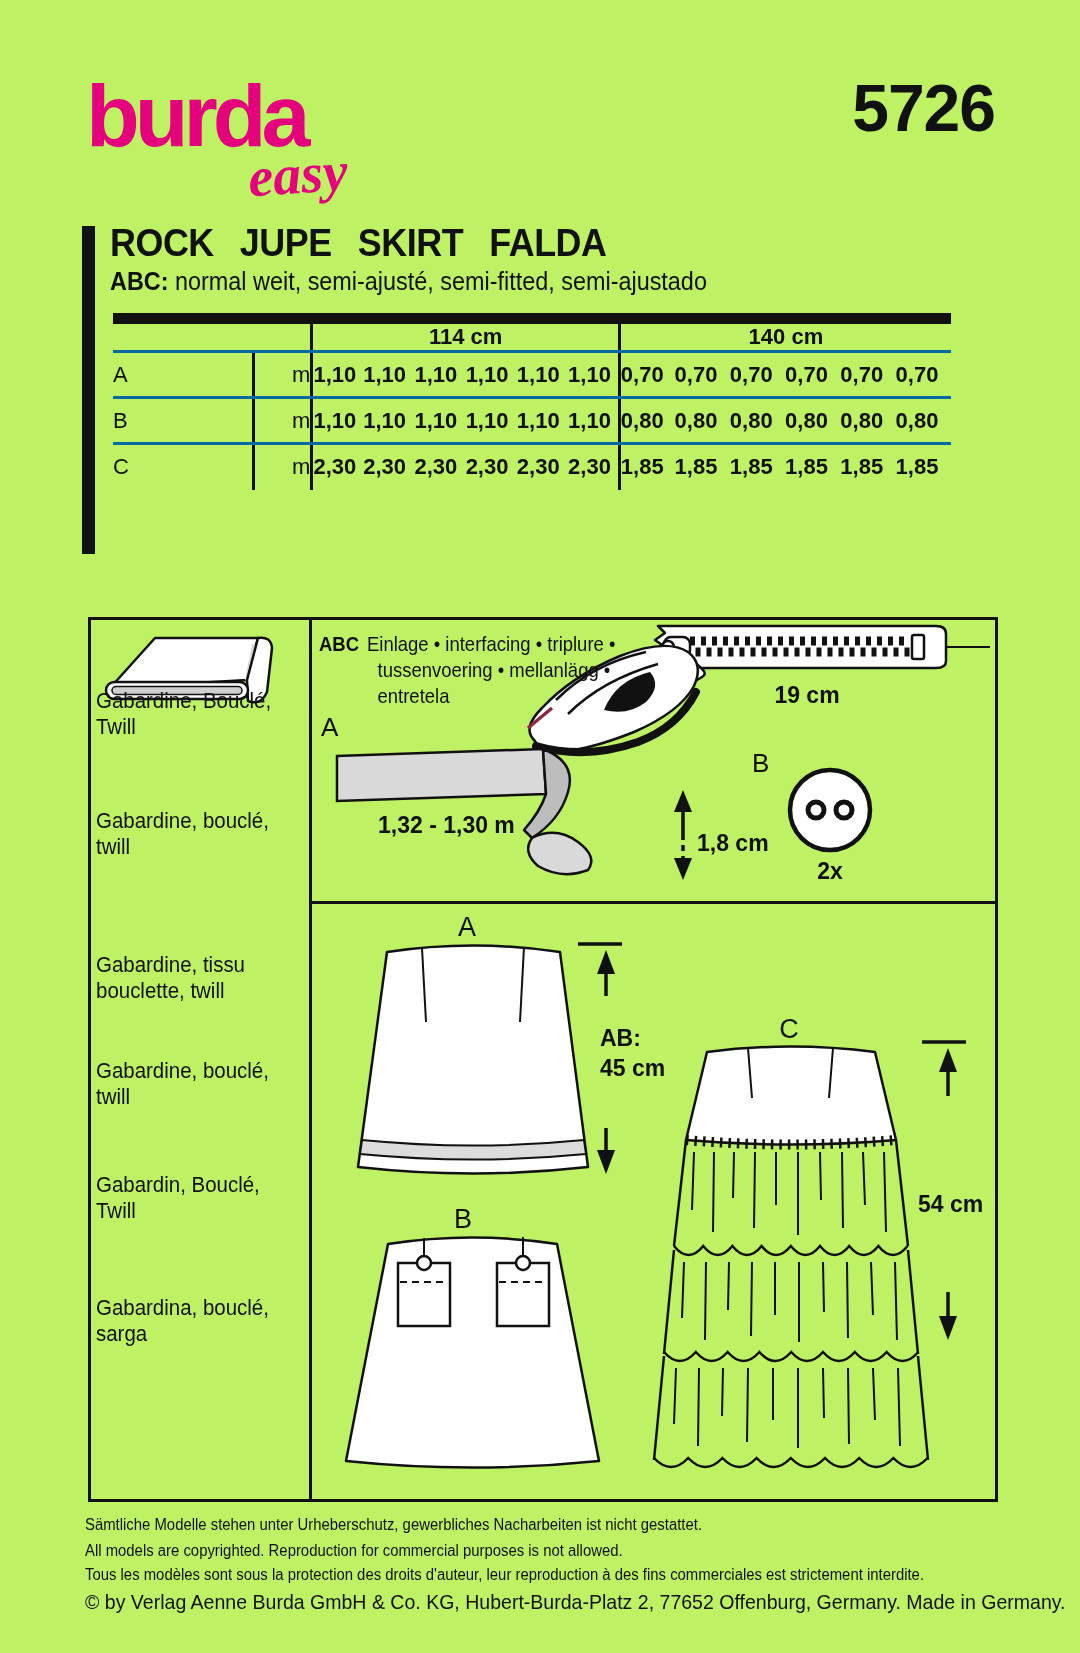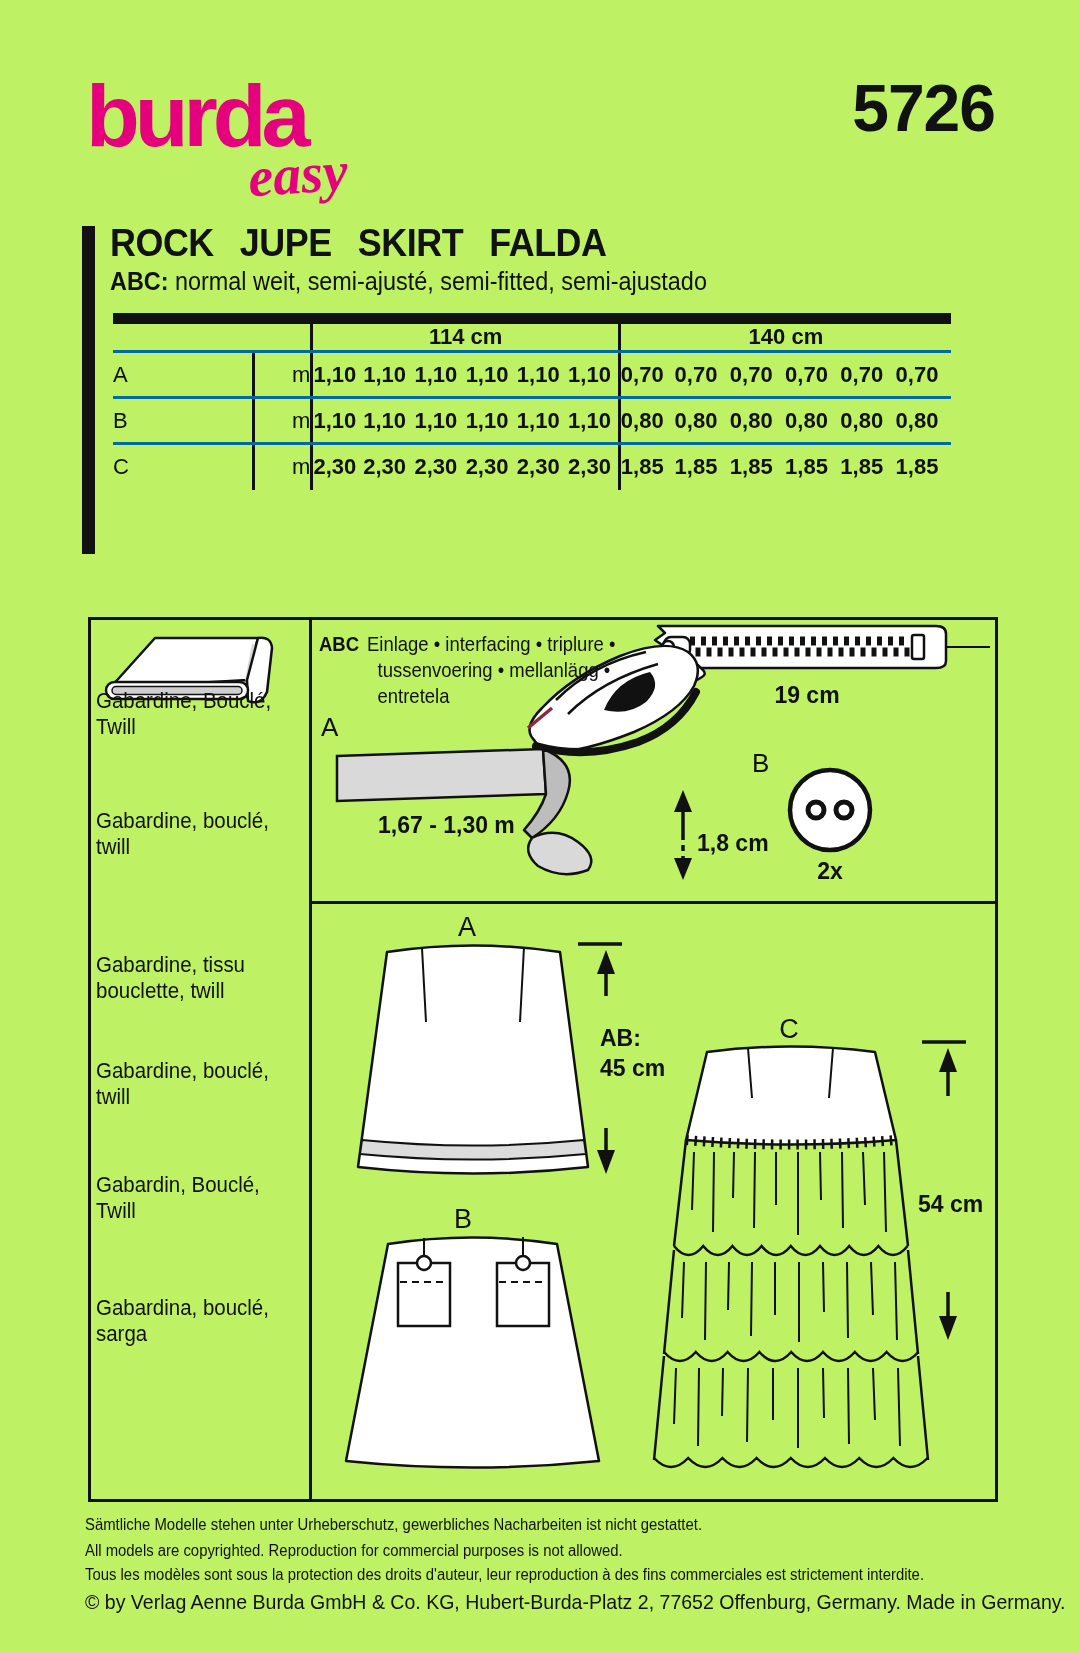--- a/index.html
+++ b/index.html
@@ -220,21 +220,21 @@
   <div class="abs abc-block">
     <div class="abc-views">ABC</div>
     <div class="abc-lines">
       <div>Einlage • interfacing • triplure •</div>
       <div class="ind">tussenvoering • mellanlägg •</div>
       <div class="ind">entretela</div>
     </div>
   </div>
   <div class="abs meas" style="left:752px; top:682px; width:110px; text-align:center;">19 cm</div>
   <div class="abs viewlbl" style="left:321px; top:712px;">A</div>
-  <div class="abs meas" style="left:378px; top:812px;">1,67 - 1,30 m</div>
+  <div class="abs meas" style="left:378px; top:812px;">1,32 - 1,30 m</div>
   <div class="abs meas" style="left:697px; top:830px;">1,8 cm</div>
   <div class="abs viewlbl" style="left:752px; top:748px;">B</div>
   <div class="abs meas" style="left:805px; top:858px; width:50px; text-align:center;">2x</div>
 
   <svg class="abs" style="left:312px; top:904px;" width="683" height="592" viewBox="312 904 683 592">
 
     <g>
       <text x="467" y="936" text-anchor="middle" class="g-label">A</text>
       <path d="M 387 952 Q 473 939 560 952 L 588 1167 Q 473 1180 358 1167 Z" fill="#fff" stroke="#111" stroke-width="2.5" stroke-linejoin="round"></path>
       <path d="M 422 948 L 426 1022 M 524 947 L 520 1022" fill="none" stroke="#111" stroke-width="2"></path>

